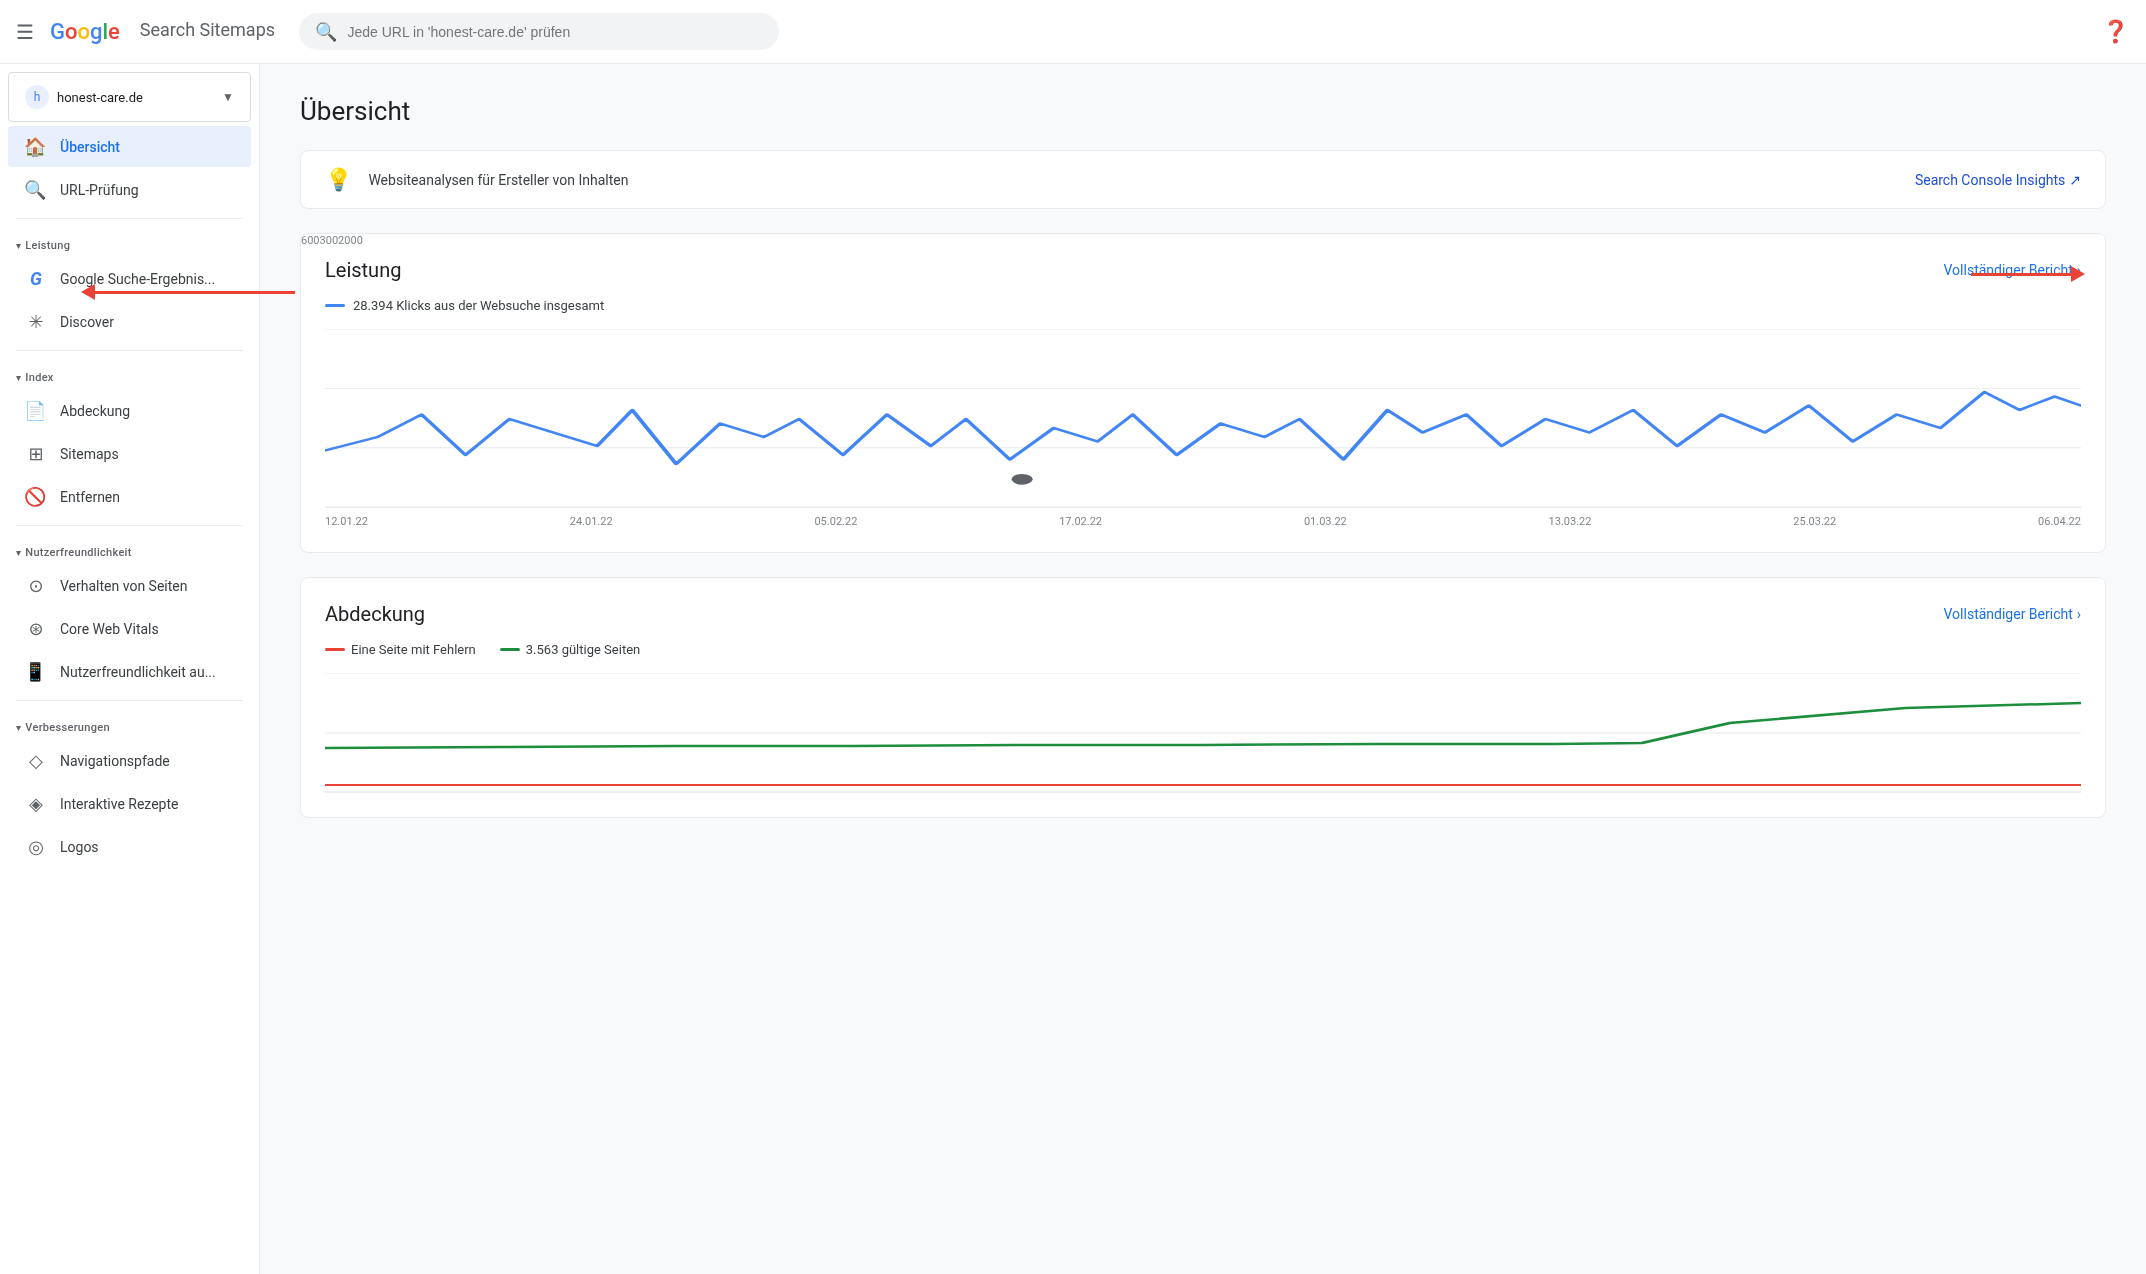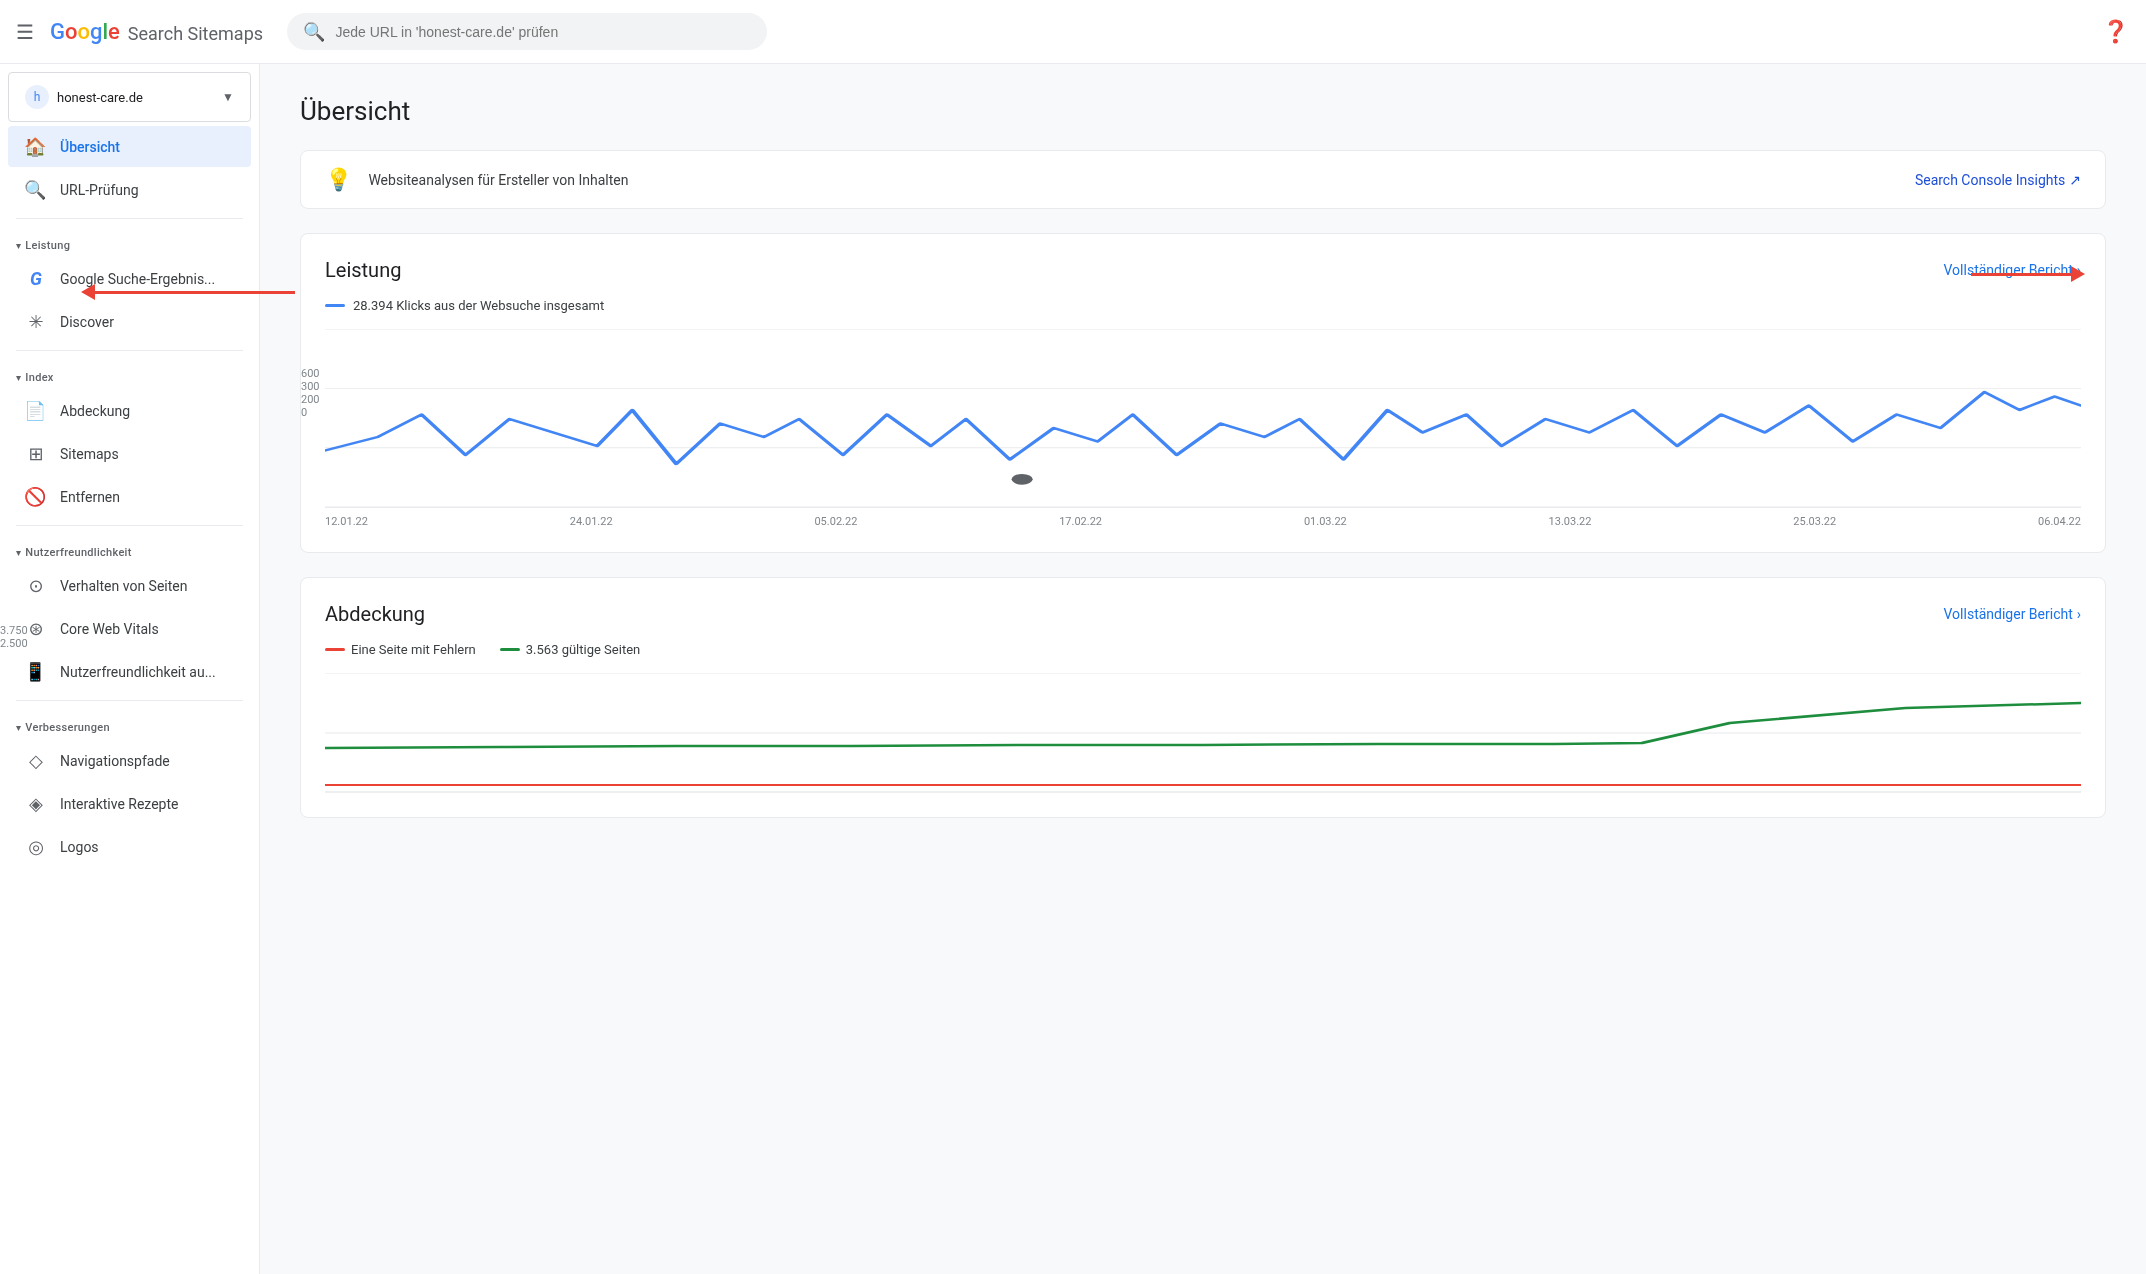--- a/index.html
+++ b/index.html
@@ -12,21 +12,21 @@
       background: #fff;
       padding: 0 16px;
       height: 64px;
       border-bottom: 1px solid #e8eaed;
       position: fixed;
       top: 0; left: 0; right: 0;
       z-index: 100;
       gap: 16px;
     }
     .header-menu-icon { cursor: pointer; color: #5f6368; font-size: 20px; }
-    .logo-area { display: flex; align-items: flex-end; gap: 4px; text-decoration: none; }
+    .logo-area { display: flex; align-items: flex-start; gap: 16px; text-decoration: none; }
     .logo-google { font-size: 22px; font-weight: 500; }
     .logo-g { color: #4285f4; }
     .logo-o1 { color: #ea4335; }
     .logo-o2 { color: #fbbc04; }
     .logo-g2 { color: #4285f4; }
     .logo-l { color: #34a853; }
     .logo-e { color: #ea4335; }
     .logo-sc { font-size: 18px; color: #5f6368; margin-left: 4px; font-weight: 400; }
     .search-bar {
       display: flex;
@@ -213,22 +213,22 @@
     .legend-line.red { background: #ea4335; }
     .legend-line.green { background: #1e8e3e; }
 
     
     .y-labels {
       position: absolute;
       left: 0;
       top: 0;
       height: 100%;
       display: flex;
-      flex-direction: column;
-      justify-content: center;
+      flex-direction: row;
+      justify-content: flex-start;
       font-size: 11px;
       color: #80868b;
     }
 
     
     .x-labels {
       display: flex;
       justify-content: space-between;
       padding: 6px 0 0 36px;
       font-size: 11px;

